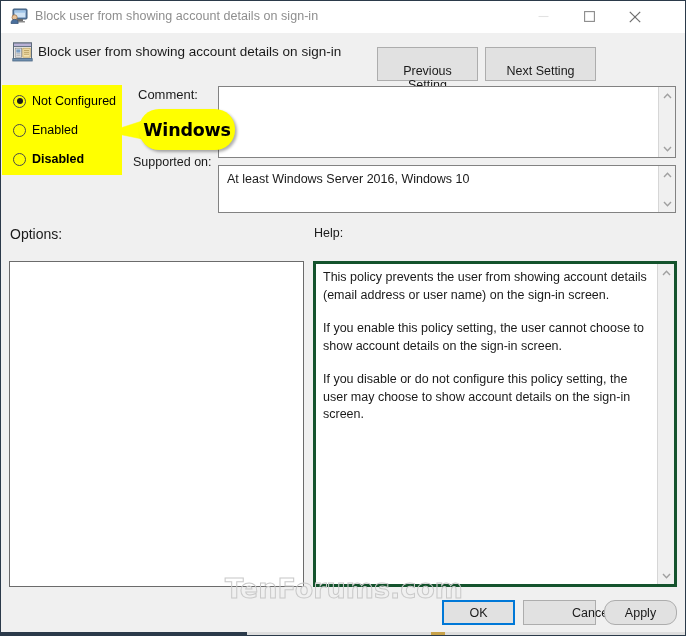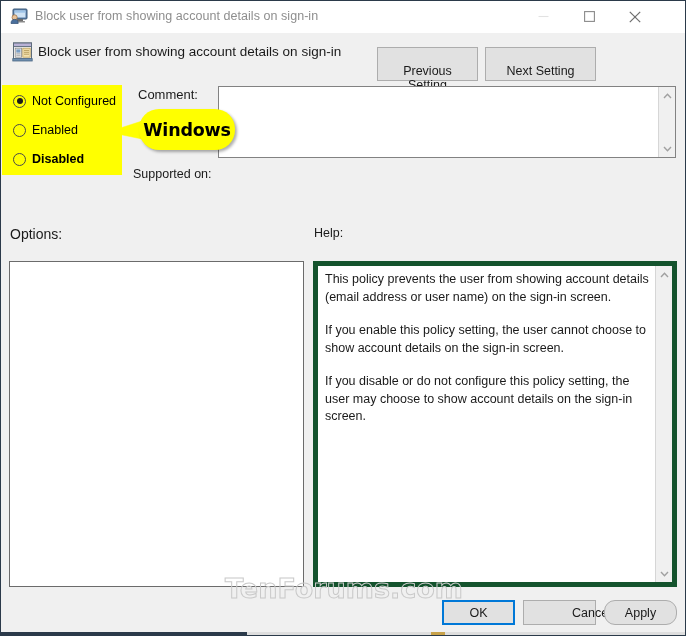--- a/index.html
+++ b/index.html
@@ -146,21 +146,21 @@
   #comment-box {
     position: absolute;
     left: 217px; top: 85px;
     width: 458px; height: 72px;
     background: #ffffff;
     border: 1px solid #828282;
     box-sizing: border-box;
   }
   #lbl-supported {
     position: absolute;
-    left: 132px; top: 166px;
+    left: 132px; top: 154px;
     font-size: 12.5px;
     color: #1a1a1a;
   }
   #supported-box {
     position: absolute;
     left: 217px; top: 164px;
     width: 458px; height: 48px;
     background: #ffffff;
     border: 1px solid #828282;
     box-sizing: border-box;
@@ -214,21 +214,21 @@
     width: 295px; height: 326px;
     background: #ffffff;
     border: 1px solid #6b6b6b;
     box-sizing: border-box;
   }
   #help-panel {
     position: absolute;
     left: 312px; top: 260px;
     width: 364px; height: 326px;
     background: #ffffff;
-    border: 5px solid #14532d;
+    border: 3px solid #14532d;
     box-sizing: border-box;
   }
   #help-text {
     position: absolute;
     left: 7px; top: 5px;
     width: 330px;
     font-size: 12.5px;
     color: #1a1a1a;
     line-height: 17.5px;
   }
@@ -401,20 +401,35 @@
       </span>
       <span class="sb-arrow down">
         <svg width="9" height="6" viewBox="0 0 9 6">
             <polyline points="1,1 4.5,4.7 8,1" fill="none" stroke="#a0a0a0" stroke-width="1.4"></polyline>
           </svg>
       </span>
     </div>
   </div>
 
   <span id="lbl-supported">Supported on:</span>
+  <div id="supported-box">
+    <span id="supported-text">At least Windows Server 2016, Windows 10</span>
+    <div class="sb">
+      <span class="sb-arrow up">
+        <svg width="9" height="6" viewBox="0 0 9 6">
+            <polyline points="1,5 4.5,1.3 8,5" fill="none" stroke="#a0a0a0" stroke-width="1.4"></polyline>
+          </svg>
+      </span>
+      <span class="sb-arrow down">
+        <svg width="9" height="6" viewBox="0 0 9 6">
+            <polyline points="1,1 4.5,4.7 8,1" fill="none" stroke="#a0a0a0" stroke-width="1.4"></polyline>
+          </svg>
+      </span>
+    </div>
+  </div>
 
   <span id="lbl-options">Options:</span>
   <span id="lbl-help">Help:</span>
 
   <div id="options-panel"></div>
 
   <div id="help-panel">
     <div id="help-text">
       <p>This policy prevents the user from showing account details (email address or user name) on the sign-in screen.</p>
       <p>If you enable this policy setting, the user cannot choose to show account details on the sign-in screen.</p>

